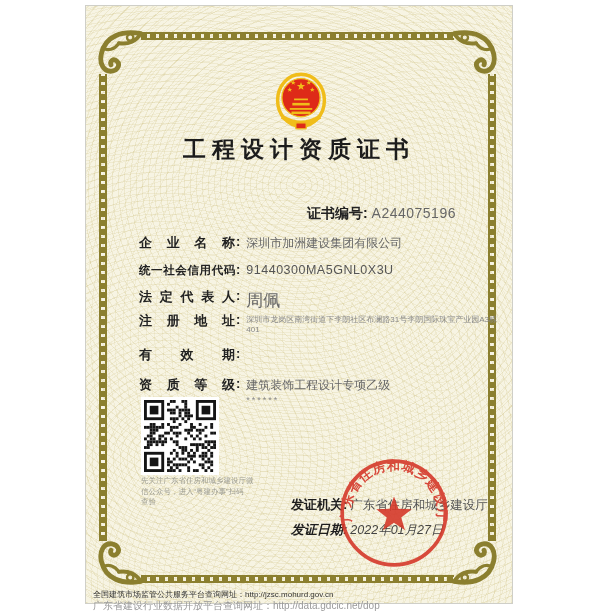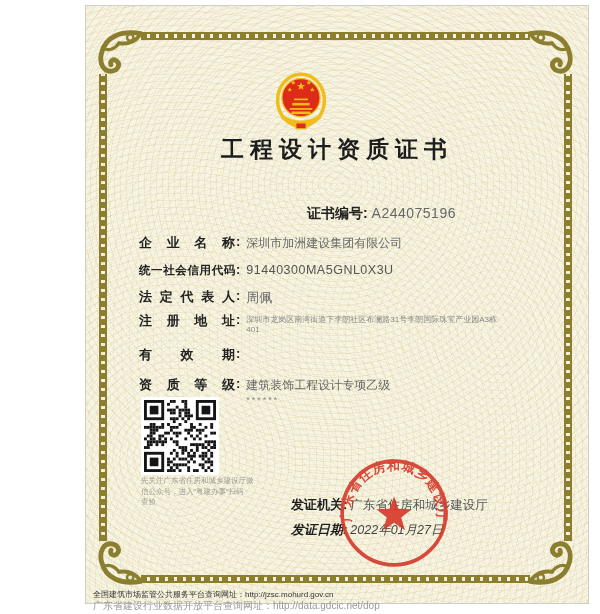--- a/index.html
+++ b/index.html
@@ -3,21 +3,21 @@
 <meta charset="utf-8">
 <style>
   :root{
     --frame_gold:#8b7f2f; --seal_red:#d5392b; --emblem_red:#de2a18;
     --emblem_gold:#f0bd1a; --paper:#f7f4e3;
   }
   *{margin:0;padding:0;box-sizing:border-box;}
   body{background:#ffffff;font-family:"Liberation Sans","DejaVu Sans",sans-serif;}
   .stage{position:relative;width:600px;height:614px;background:#fff;overflow:hidden;}
   .paper{
-    position:absolute;left:85px;top:5px;width:504px;height:599px;
+    position:absolute;left:85px;top:5px;width:428px;height:599px;
     background:
       repeating-radial-gradient(circle at 50% 30%, rgba(200,185,115,.20) 0 1px, transparent 1px 6px),
       repeating-radial-gradient(circle at 18% 76%, rgba(200,185,115,.18) 0 1px, transparent 1px 7px),
       repeating-radial-gradient(circle at 82% 55%, rgba(200,185,115,.15) 0 1px, transparent 1px 8px),
       repeating-radial-gradient(circle at 45% 97%, rgba(200,185,115,.15) 0 1px, transparent 1px 6px),
       var(--paper);
     border:1px solid #cfcfc8;
   }
   
   .frame{position:absolute;left:13px;top:26px;right:16px;bottom:20px;}
@@ -164,21 +164,21 @@
       </div>
       <div class="row" style="top:282px">
         <div class="flabel">
             <span>法</span>
             <span>定</span>
             <span>代</span>
             <span>表</span>
             <span>人</span>
           </div>
         <div class="fcolon">:</div>
-        <div class="fval" style="font-size:13px">周佩</div>
+        <div class="fval" style="font-size:17px">周佩</div>
       </div>
       <div class="row" style="top:306px">
         <div class="flabel">
             <span>注</span>
             <span>册</span>
             <span>地</span>
             <span>址</span>
           </div>
         <div class="fcolon">:</div>
         <div class="fval addr">深圳市龙岗区南湾街道下李朗社区布澜路31号李朗国际珠宝产业园A3栋401</div>

